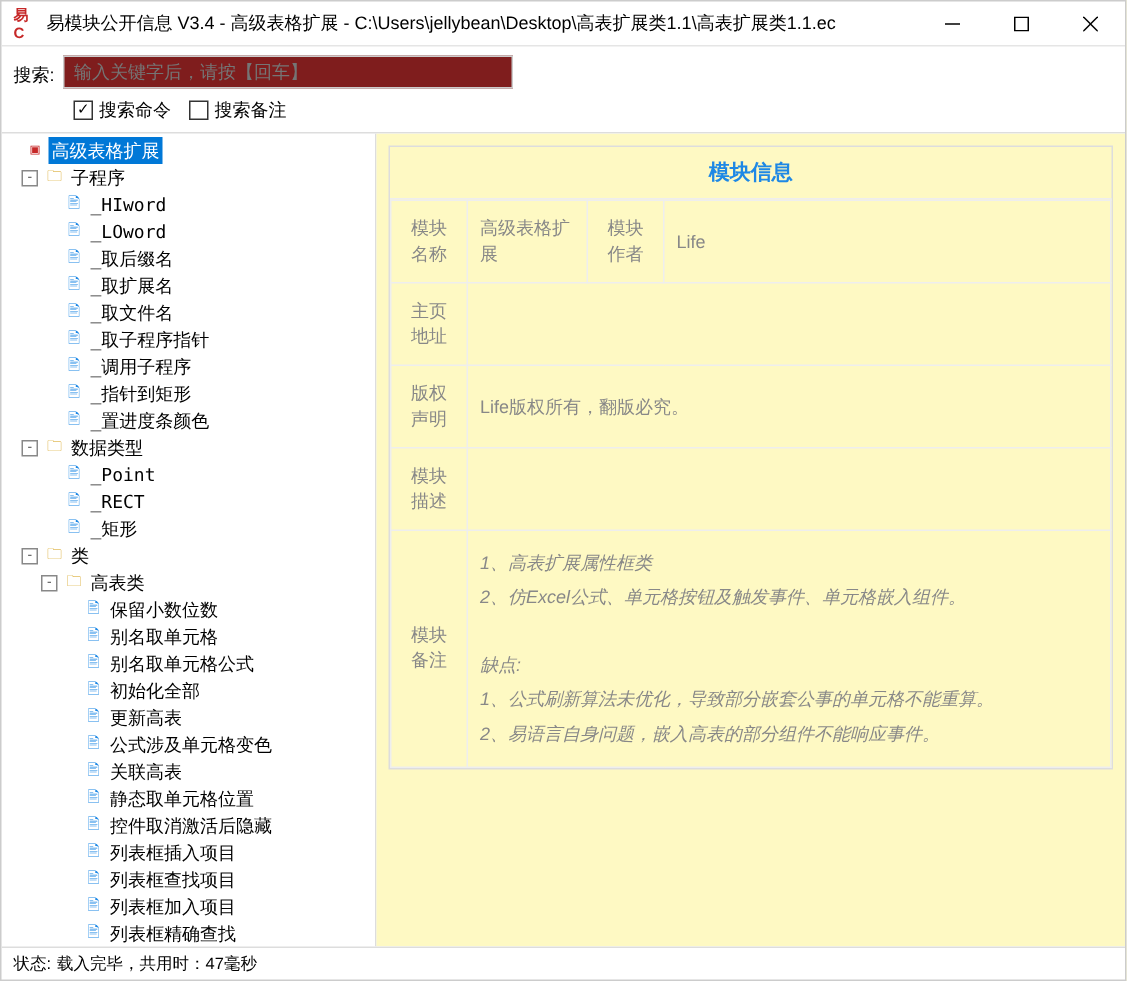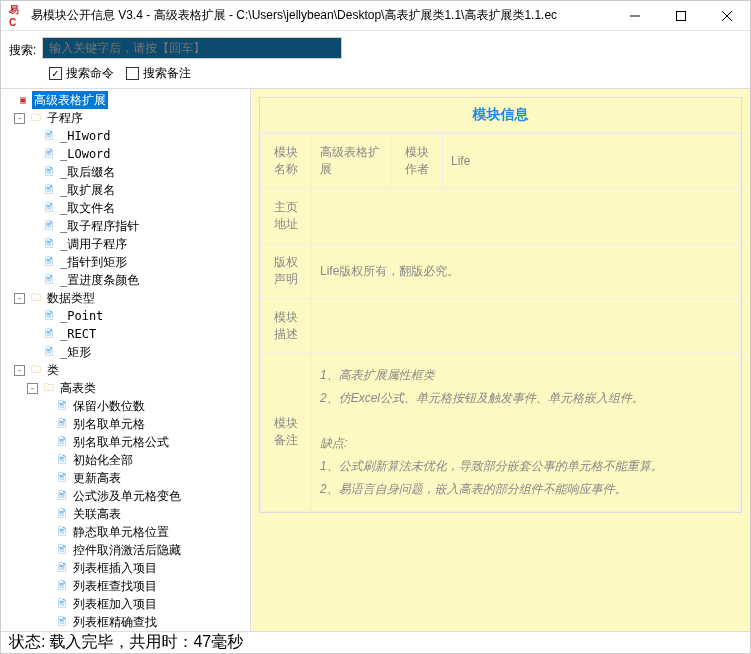--- a/index.html
+++ b/index.html
@@ -5,21 +5,21 @@
 * { box-sizing: border-box; margin: 0; padding: 0; }
 body { font-family: "Microsoft YaHei", SimSun, sans-serif; font-size: 12px; background: #fff; width: 751px; height: 654px; overflow: hidden; display: flex; flex-direction: column; border: 1px solid #ccc; }
 .titlebar { height: 30px; display: flex; align-items: center; padding: 0 0 0 8px; border-bottom: 1px solid #e5e5e5; }
 .titlebar-icon { width: 16px; height: 16px; margin-right: 6px; display: flex; align-items: center; justify-content: center; color: #c62828; font-weight: bold; font-size: 10px; }
 .titlebar-title { flex: 1; color: #000; white-space: nowrap; overflow: hidden; }
 .winbtns { display: flex; height: 100%; }
 .winbtn { width: 46px; display: flex; align-items: center; justify-content: center; }
 .winbtn svg { width: 10px; height: 10px; }
 .toolbar { padding: 6px 8px 4px; display: flex; align-items: flex-end; gap: 6px; }
 .toolbar-label { color: #000; }
-.search-input { flex: 0 0 300px; height: 22px; border: 1px solid #ccc; padding: 0 6px; color: #999; background: #0c4a6e; font-size: 12px; font-family: inherit; }
+.search-input { flex: 0 0 300px; height: 22px; border: 1px solid #ccc; padding: 0 6px; color: #999; background: #7f1d1d; font-size: 12px; font-family: inherit; }
 .checkbar { padding: 2px 8px 6px 48px; display: flex; gap: 12px; align-items: center; }
 .chk { display: flex; align-items: center; gap: 4px; }
 .chkbox { width: 13px; height: 13px; border: 1px solid #333; display: inline-flex; align-items: center; justify-content: center; }
 .chkbox.checked::after { content: "✓"; font-size: 10px; line-height: 1; color: #000; }
 .main { flex: 1; display: flex; overflow: hidden; border-top: 1px solid #ddd; }
 .tree-panel { width: 250px; overflow-y: auto; overflow-x: hidden; border-right: 1px solid #ddd; padding: 2px 0; font-family: SimSun, monospace; }
 .tree-node { white-space: nowrap; line-height: 18px; display: flex; align-items: center; }
 .tree-toggle { width: 11px; height: 11px; border: 1px solid #888; display: inline-flex; align-items: center; justify-content: center; font-size: 9px; line-height: 1; margin-right: 2px; color: #555; flex-shrink: 0; }
 .tree-spacer { width: 13px; display: inline-block; flex-shrink: 0; }
 .tree-icon { width: 14px; height: 14px; margin: 0 2px; display: inline-flex; align-items: center; justify-content: center; font-size: 10px; flex-shrink: 0; }
@@ -29,21 +29,21 @@
 .tree-label { padding: 0 2px; }
 .tree-label.selected { background: #0078d7; color: #fff; }
 .info-panel { flex: 1; overflow-y: auto; padding: 8px; background: #fef9c3; }
 .info-box { border: 1px solid #ddd; margin-bottom: 10px; }
 .info-header { text-align: center; color: #1e88e5; font-weight: bold; padding: 8px 0; border-bottom: 1px solid #eee; font-size: 14px; }
 .info-table { width: 100%; border-collapse: collapse; }
 .info-table td { border: 1px solid #eee; padding: 10px 8px; color: #888; vertical-align: middle; font-size: 12px; }
 .info-table td.lbl { width: 51px; text-align: center; }
 .info-table td.val { color: #888; }
 .note-list { line-height: 1.9; font-style: italic; }
-.statusbar { height: 22px; border-top: 1px solid #ddd; display: flex; align-items: center; padding: 0 8px; font-size: 16px; }
+.statusbar { height: 22px; border-top: 1px solid #ddd; display: flex; align-items: center; padding: 0 8px; font-size: 11px; }
 .statusbar-label { margin-right: 4px; }
 </style>
 </head>
 <body>
 
 <div class="titlebar">
   <span class="titlebar-icon">易C</span>
   <span class="titlebar-title">易模块公开信息 V3.4 - 高级表格扩展 - C:\Users\jellybean\Desktop\高表扩展类1.1\高表扩展类1.1.ec</span>
   <div class="winbtns">
     <div class="winbtn">

